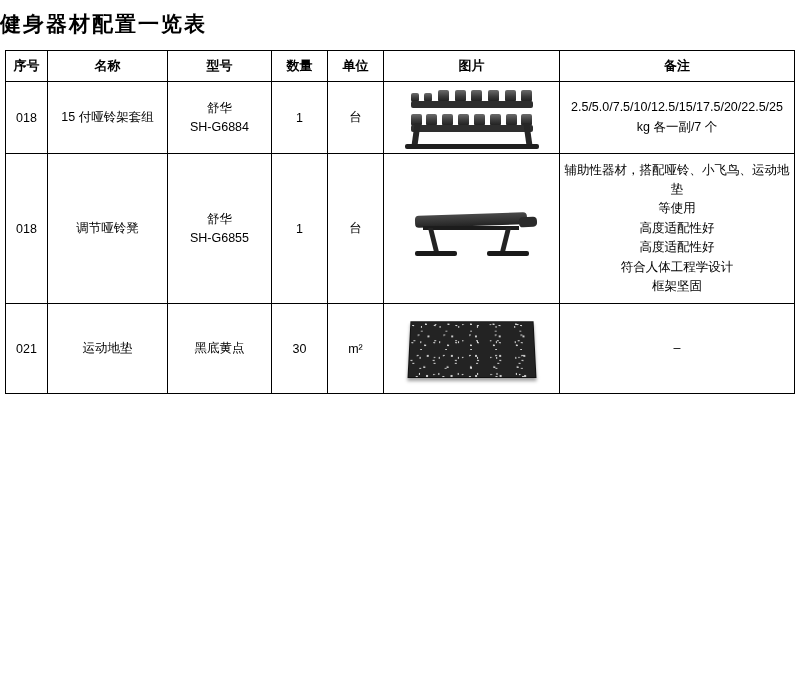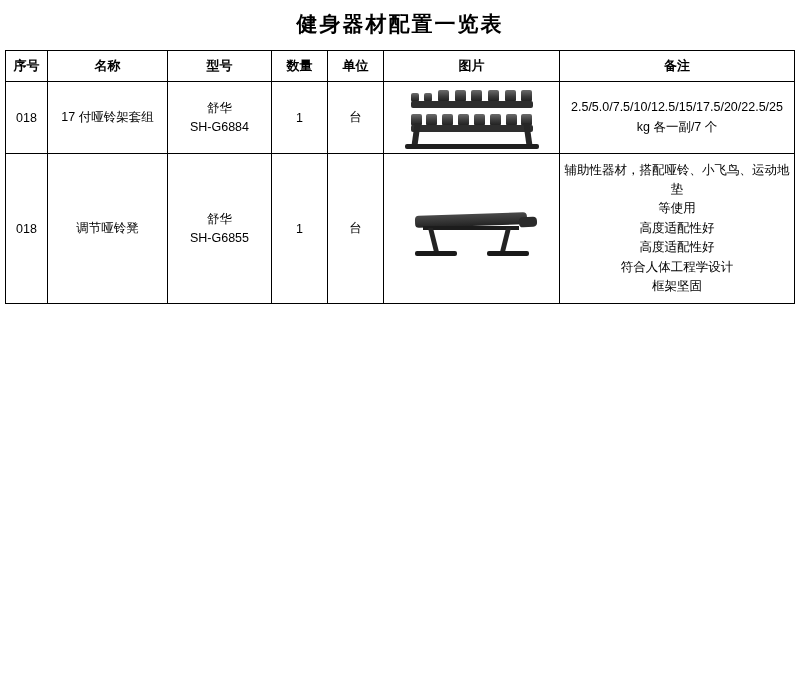--- a/index.html
+++ b/index.html
@@ -15,21 +15,21 @@
     overflow: hidden;
   }
   .page {
     width: 800px;
     height: 696px;
     position: relative;
     box-sizing: border-box;
     padding: 0;
   }
   .doc-title {
-    text-align: center;
+    text-align: left;
     font-size: 21px;
     font-weight: bold;
     letter-spacing: 2px;
     padding: 10px 0 12px 0;
     font-family: "Liberation Serif", serif;
   }
   table.equip {
     border-collapse: collapse;
     width: 790px;
     margin: 0 5px;
@@ -291,21 +291,21 @@
         <th>数量</th>
         <th>单位</th>
         <th>图片</th>
         <th>备注</th>
       </tr>
     </thead>
     <tbody>
 
       <tr style="height:72px;">
         <td>018</td>
-        <td class="name-cell">17 付哑铃架套组</td>
+        <td class="name-cell">15 付哑铃架套组</td>
         <td>
           <div class="model-line">舒华</div>
           <div class="model-line">SH-G6884</div>
         </td>
         <td>1</td>
         <td>台</td>
         <td>
           <div class="imgbox">
             <div class="rack">
               <div class="dbrow top">
@@ -368,19 +368,32 @@
           <div>辅助性器材，搭配哑铃、小飞鸟、运动地垫</div>
           <div>等使用</div>
           <div>高度适配性好</div>
           <div>高度适配性好</div>
           <div>符合人体工程学设计</div>
           <div>框架坚固</div>
         </td>
       </tr>
 
 
+      <tr style="height:90px;">
+        <td>021</td>
+        <td class="name-cell">运动地垫</td>
+        <td>黑底黄点</td>
+        <td>30</td>
+        <td>m²</td>
+        <td>
+          <div class="imgbox">
+            <div class="mat-black"></div>
+          </div>
+        </td>
+        <td class="remark center">–</td>
+      </tr>
 
 
     </tbody>
   </table>
 
 
 </div>
 
 </body></html>

